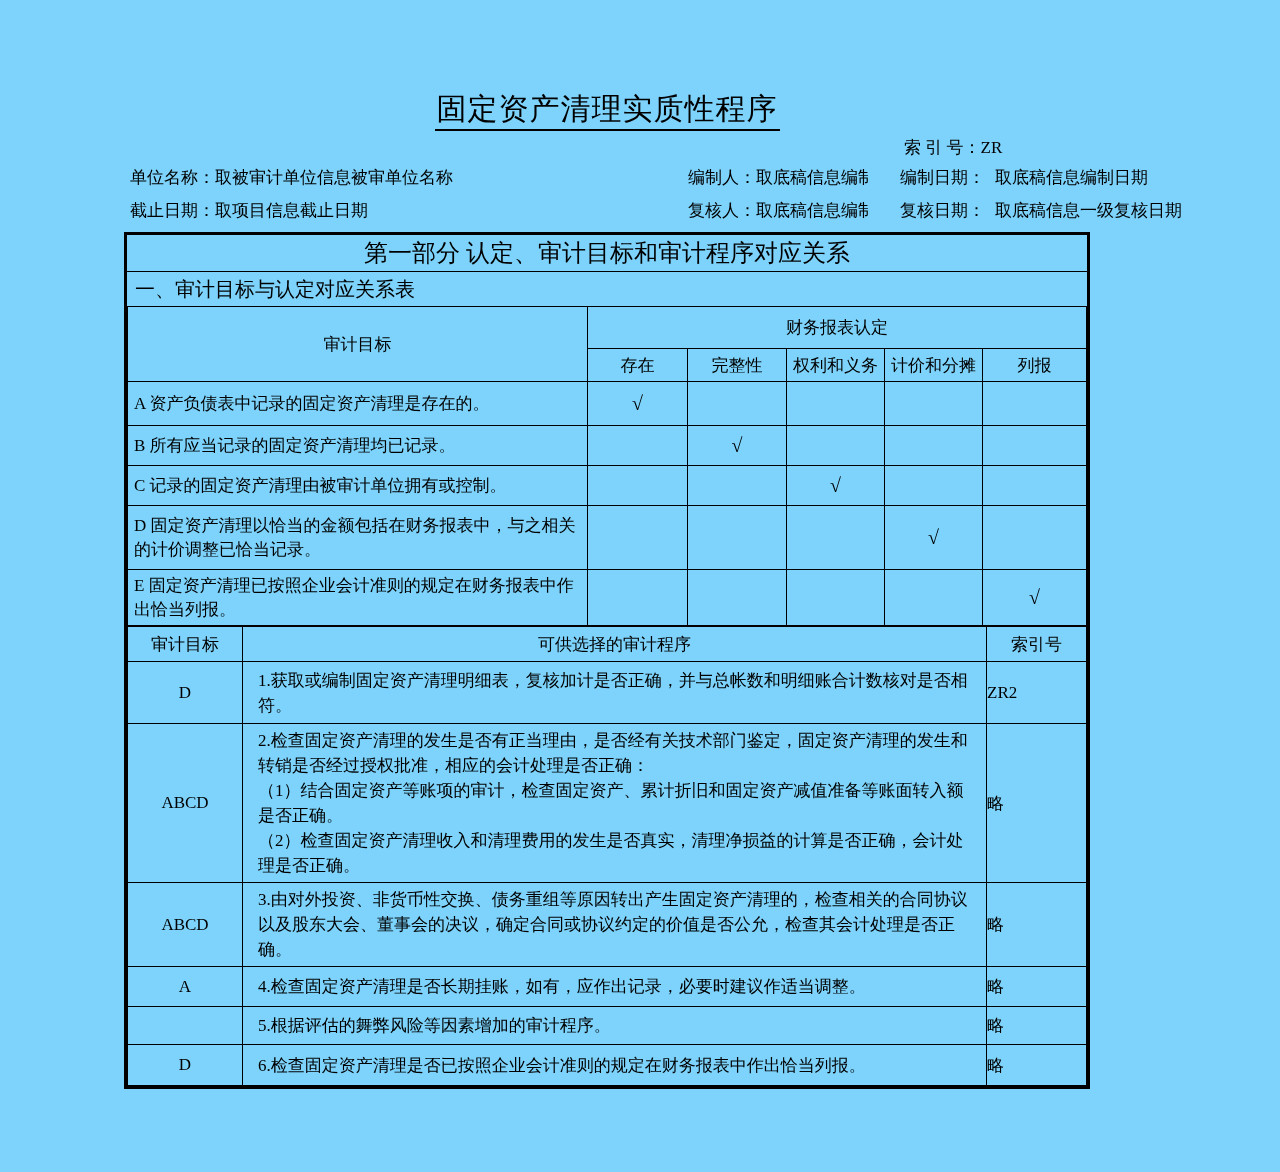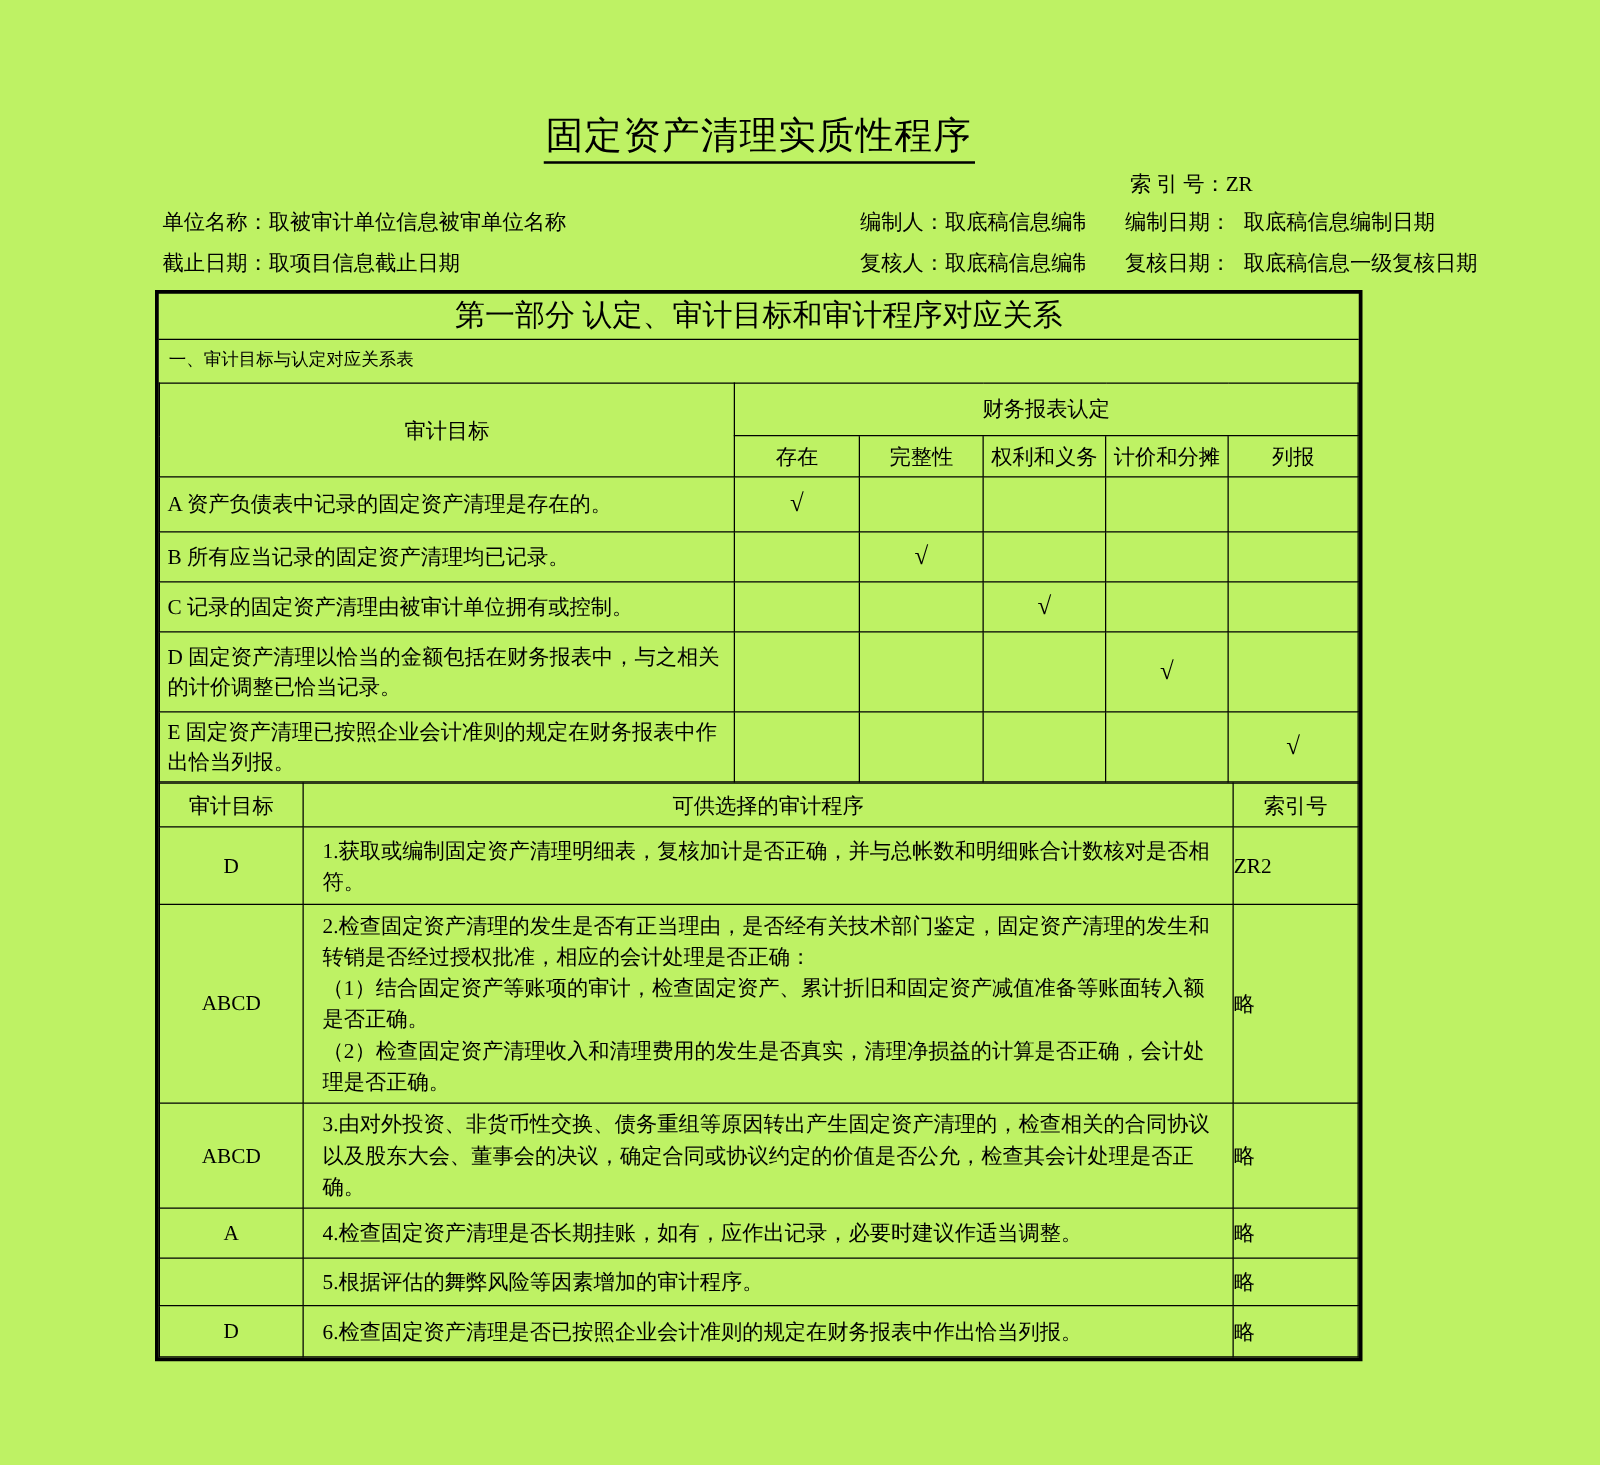--- a/index.html
+++ b/index.html
@@ -6,21 +6,21 @@
     margin: 0;
     padding: 0;
     background: #ffffff;
     color: #000000;
     font-family: "Liberation Serif", "DejaVu Serif", serif;
   }
   .page {
     position: relative;
     width: 1280px;
     height: 1172px;
-    background: #bef264;
+    background: #7dd3fc;
     overflow: hidden;
   }
   .sheet {
     position: absolute;
     left: 124px;
     top: 0;
     width: 966px;
   }
   .doc-title-wrap {
     text-align: center;
@@ -72,21 +72,21 @@
     height: 36px;
     line-height: 36px;
     text-align: center;
     font-size: 24px;
     border-bottom: 1px solid #000;
   }
   .section-label {
     height: 34px;
     line-height: 34px;
     padding-left: 8px;
-    font-size: 14px;
+    font-size: 20px;
   }
   table {
     width: 100%;
     border-collapse: collapse;
     table-layout: fixed;
     font-size: 17px;
   }
   td {
     border: 1px solid #000;
     padding: 0;

